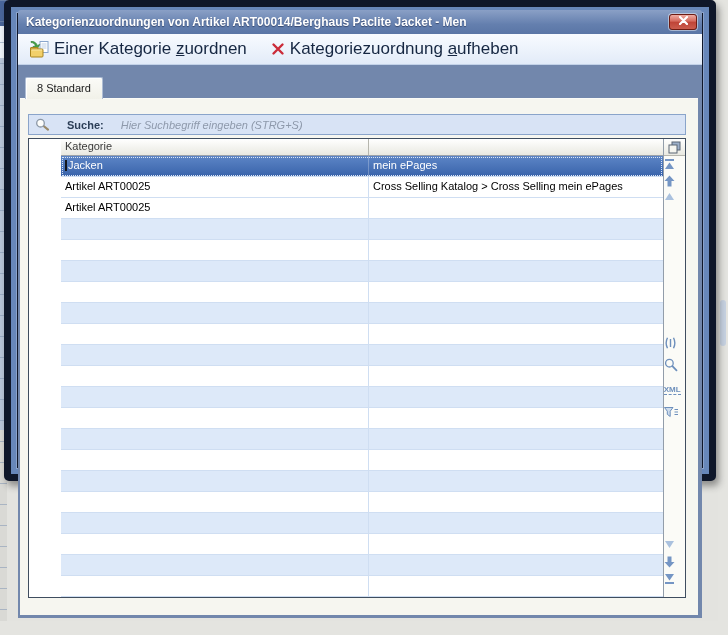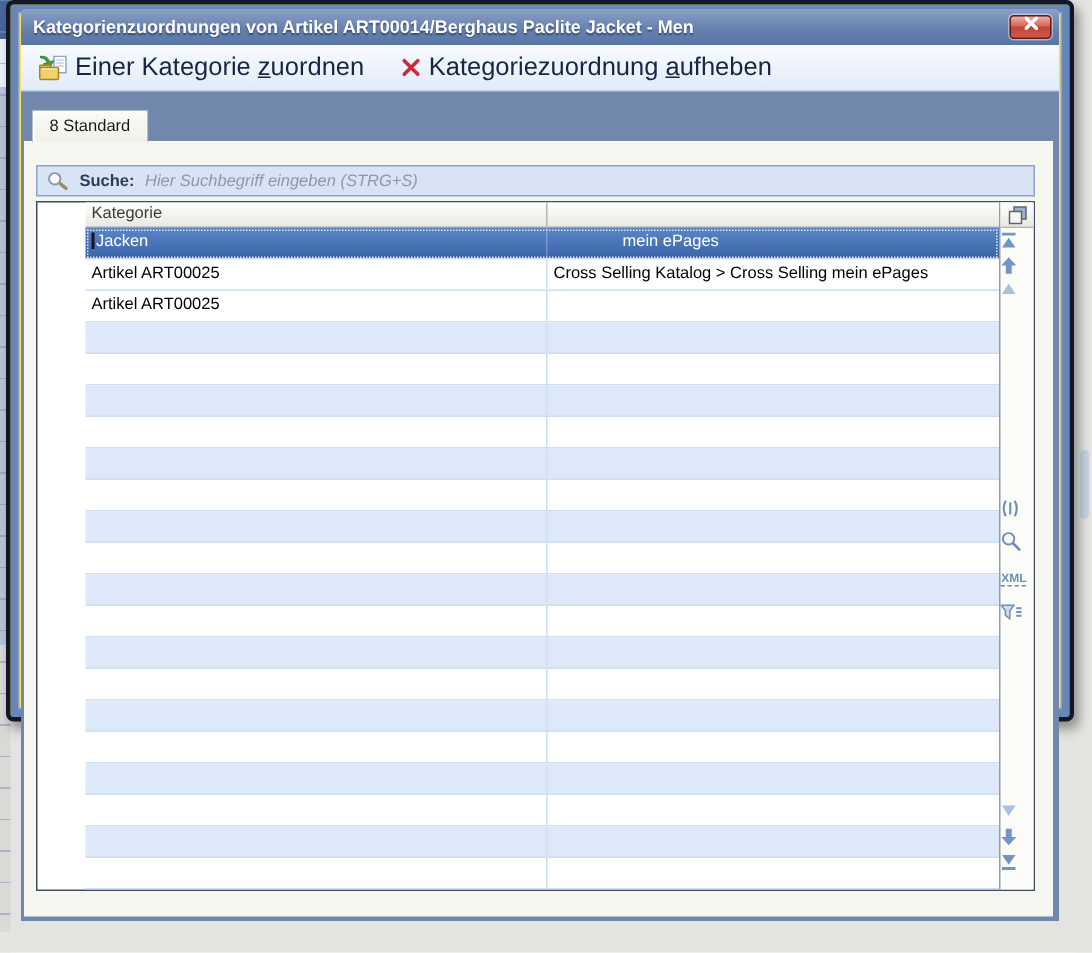--- a/index.html
+++ b/index.html
@@ -16,22 +16,22 @@
       repeating-linear-gradient(to bottom, rgba(130,150,180,.55) 0 1px, transparent 1px 21px),
       linear-gradient(#49659b 0 26px,#eef3fa 26px 58px,#b9c6da 58px 430px,#d9d9d5 430px 100%);
   }
   .bg-right{position:absolute;right:0;top:0;width:10px;height:635px;background:#e4e4e0;}
   .bg-right .thumb{position:absolute;left:2px;top:300px;width:6px;height:46px;background:#c7d2e2;border-radius:3px;}
   .bg-bottom{position:absolute;left:0;top:621px;width:728px;height:14px;background:#e4e4e0;}
 
   
   .dialog{
     position:absolute;left:4px;top:0;width:712px;height:481px;box-sizing:border-box;
-    background:#fde047;
-    border:3px solid #0f172a;border-radius:5px;
+    background:#0f172a;
+    border:7px solid #0f172a;border-radius:5px;
     box-shadow:inset 0 0 0 5px #6787ba, inset 0 0 0 6px #8ba3cc, 3px 5px 7px rgba(40,40,40,.45);
     padding:3px 7px 9px 7px;
   }
   .titlebar{
     height:24px;display:flex;align-items:center;
     background:linear-gradient(#8aa0c6,#647fae 60%,#5a76a6);
     border-radius:3px 3px 0 0;
     color:#fff;font-weight:bold;font-size:12px;
     padding:0 5px 0 8px;box-sizing:border-box;
     text-shadow:0 1px 1px rgba(20,30,60,.55);
@@ -63,21 +63,21 @@
     border:1px solid #aebdd4;border-bottom:none;border-radius:2px 2px 0 0;
     box-shadow:inset 1px 1px 0 #fff;
   }
   .panel{
     position:absolute;left:2px;top:33px;right:4px;bottom:3px;
     background:#f6f6f0;border-top:1px solid #fbfbf7;
   }
   .search-bar{
     margin:15px 12px 0 8px;height:21px;box-sizing:border-box;
     background:#d8e3f5;border:1px solid #8aa4ca;
-    display:flex;align-items:center;gap:7px;padding:0 6px;font-size:11px;
+    display:flex;align-items:center;gap:17px;padding:0 6px;font-size:11px;
   }
   .search-label{font-weight:bold;color:#2c3e57;}
   .search-placeholder{font-style:italic;color:#8e99ab;}
 
   .table{
     margin:3px 12px 0 8px;height:460px;box-sizing:border-box;
     border:1px solid #3f4d5f;background:#fff;display:flex;padding-left:32px;
   }
   .grid{width:650px;display:flex;flex-direction:column;}
   .thead{
@@ -89,21 +89,21 @@
   .th{padding:1px 4px;box-sizing:border-box;white-space:nowrap;overflow:hidden;}
   .th1{width:308px;border-right:1px solid #b6b6ae;}
   .th2{flex:1;margin-top:21px;}
   .tr{height:21px;display:flex;box-sizing:border-box;border-bottom:1px solid #cfdef2;font-size:11px;color:#000;}
   .td{padding:3px 4px 0;box-sizing:border-box;white-space:nowrap;overflow:hidden;}
   .td1{width:308px;border-right:1px solid #cfdef2;}
   .td2{flex:1;}
   .tr.stripe{background:#dde9f9;}
   .tr.selected{
     background:linear-gradient(#5c85c6,#3a64ab);color:#fff;
-    outline:1px dotted #dce6f5;outline-offset:-2px;gap:46px;
+    outline:1px dotted #dce6f5;outline-offset:-2px;
   }
   .tr.selected .td1{border-right-color:rgba(255,255,255,.25);}
   .caret{display:inline-block;width:2px;height:11px;background:#12161d;margin-right:1px;vertical-align:-2px;}
 
   .strip{
     width:23px;border-left:1px solid #929daa;background:#fbfbf7;position:relative;
   }
   .strip-head{
     height:17px;box-sizing:border-box;border-bottom:1px solid #b6b6ae;
     background:linear-gradient(#ffffff,#e9e9e1);

